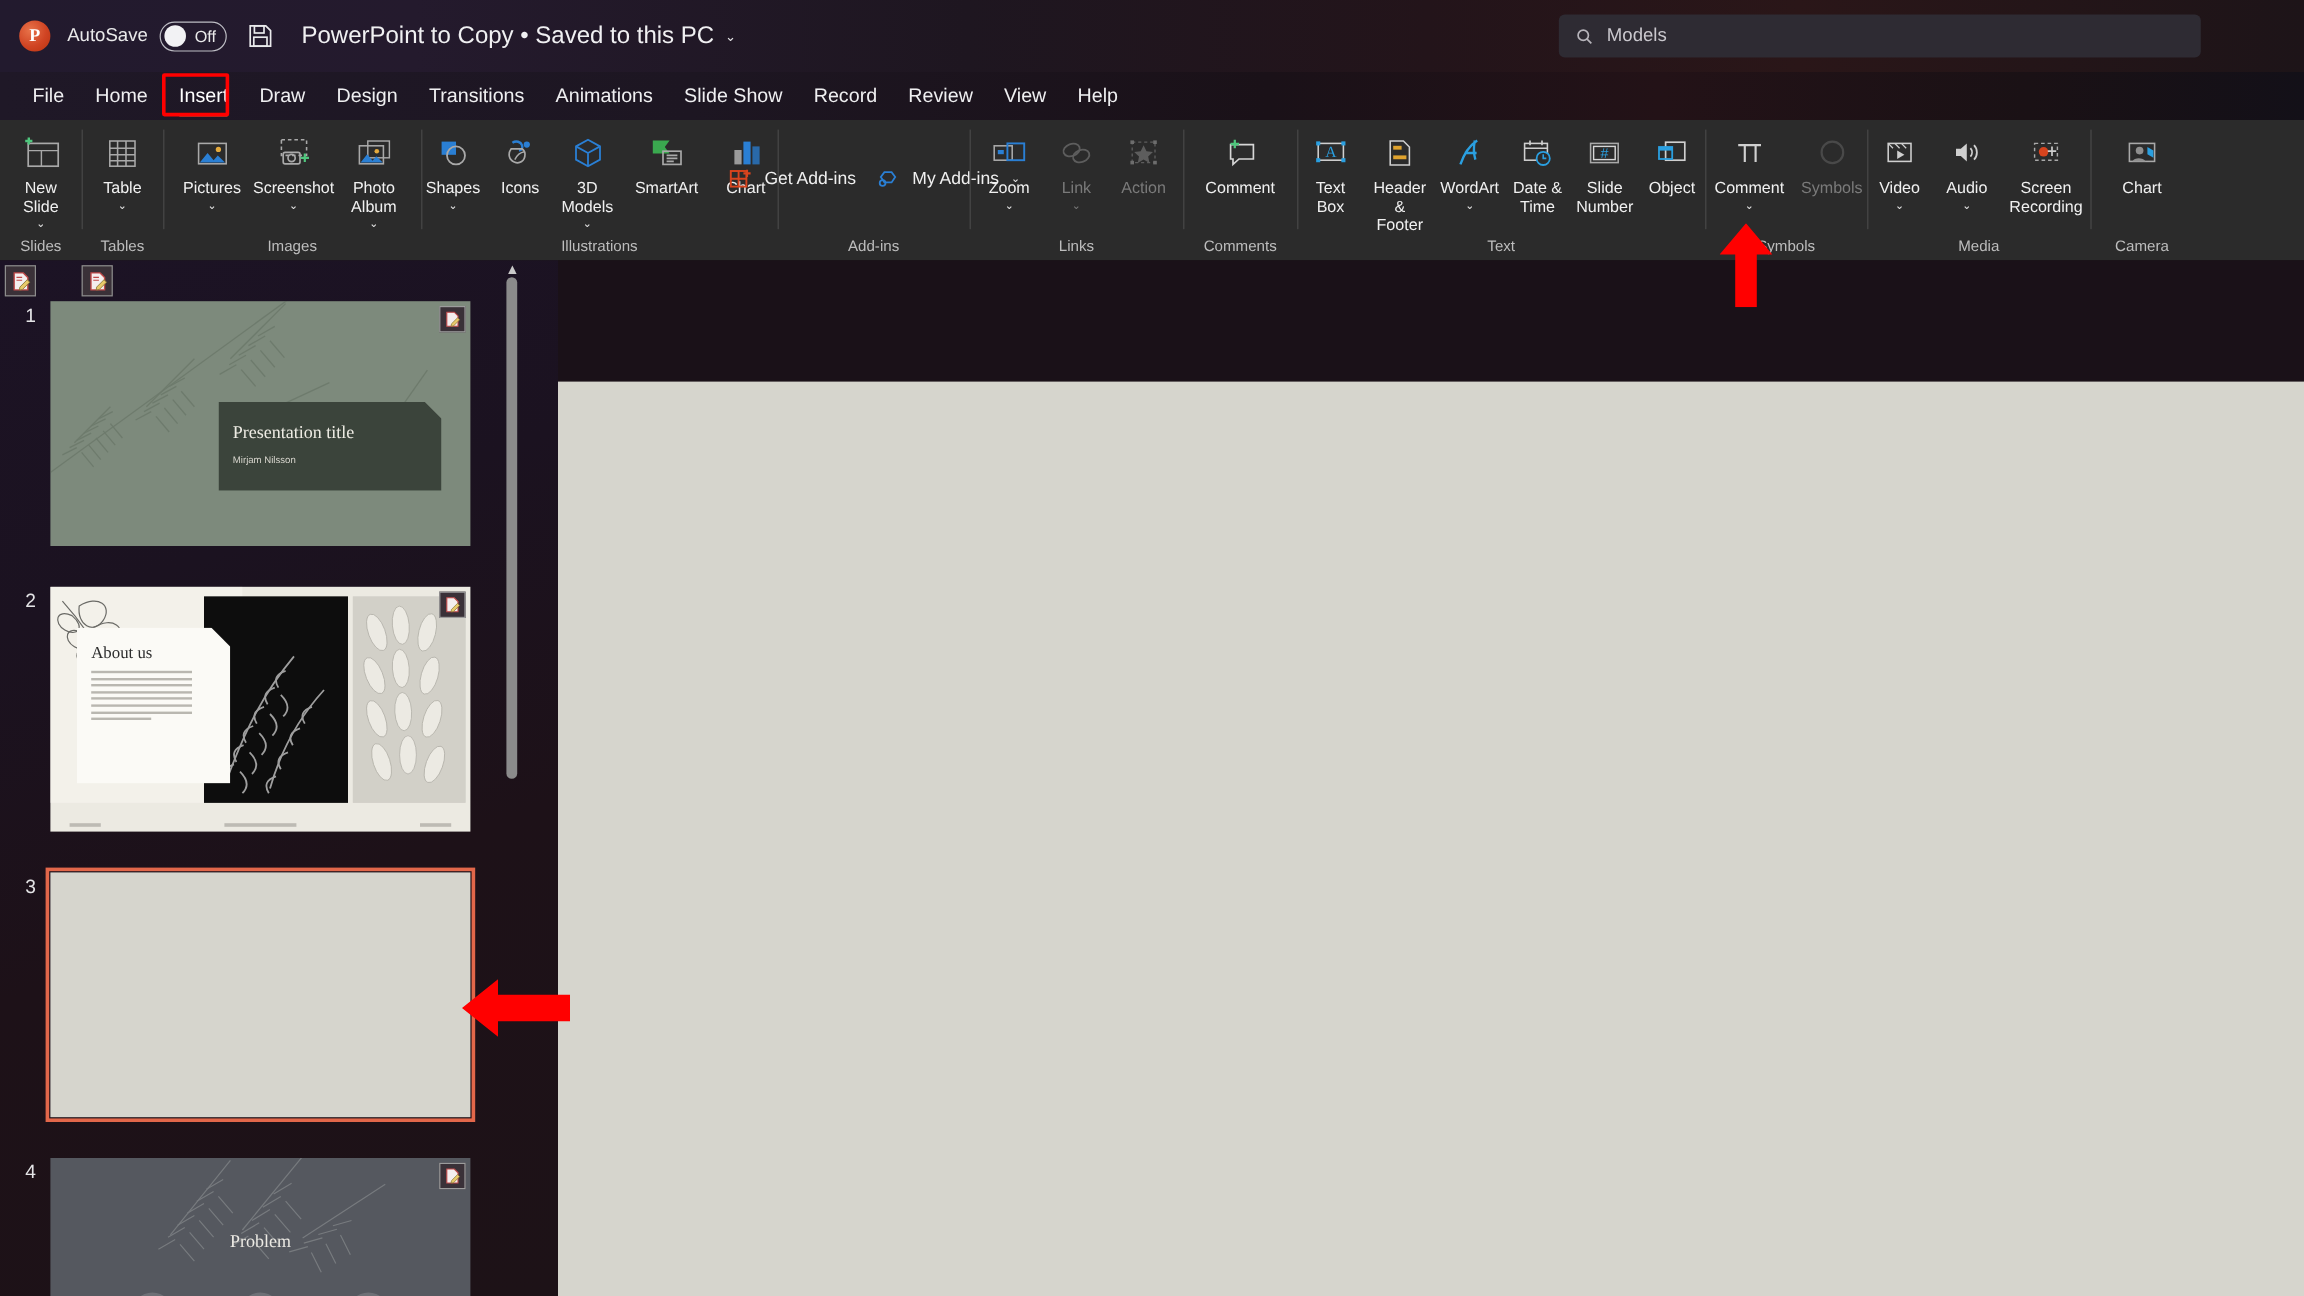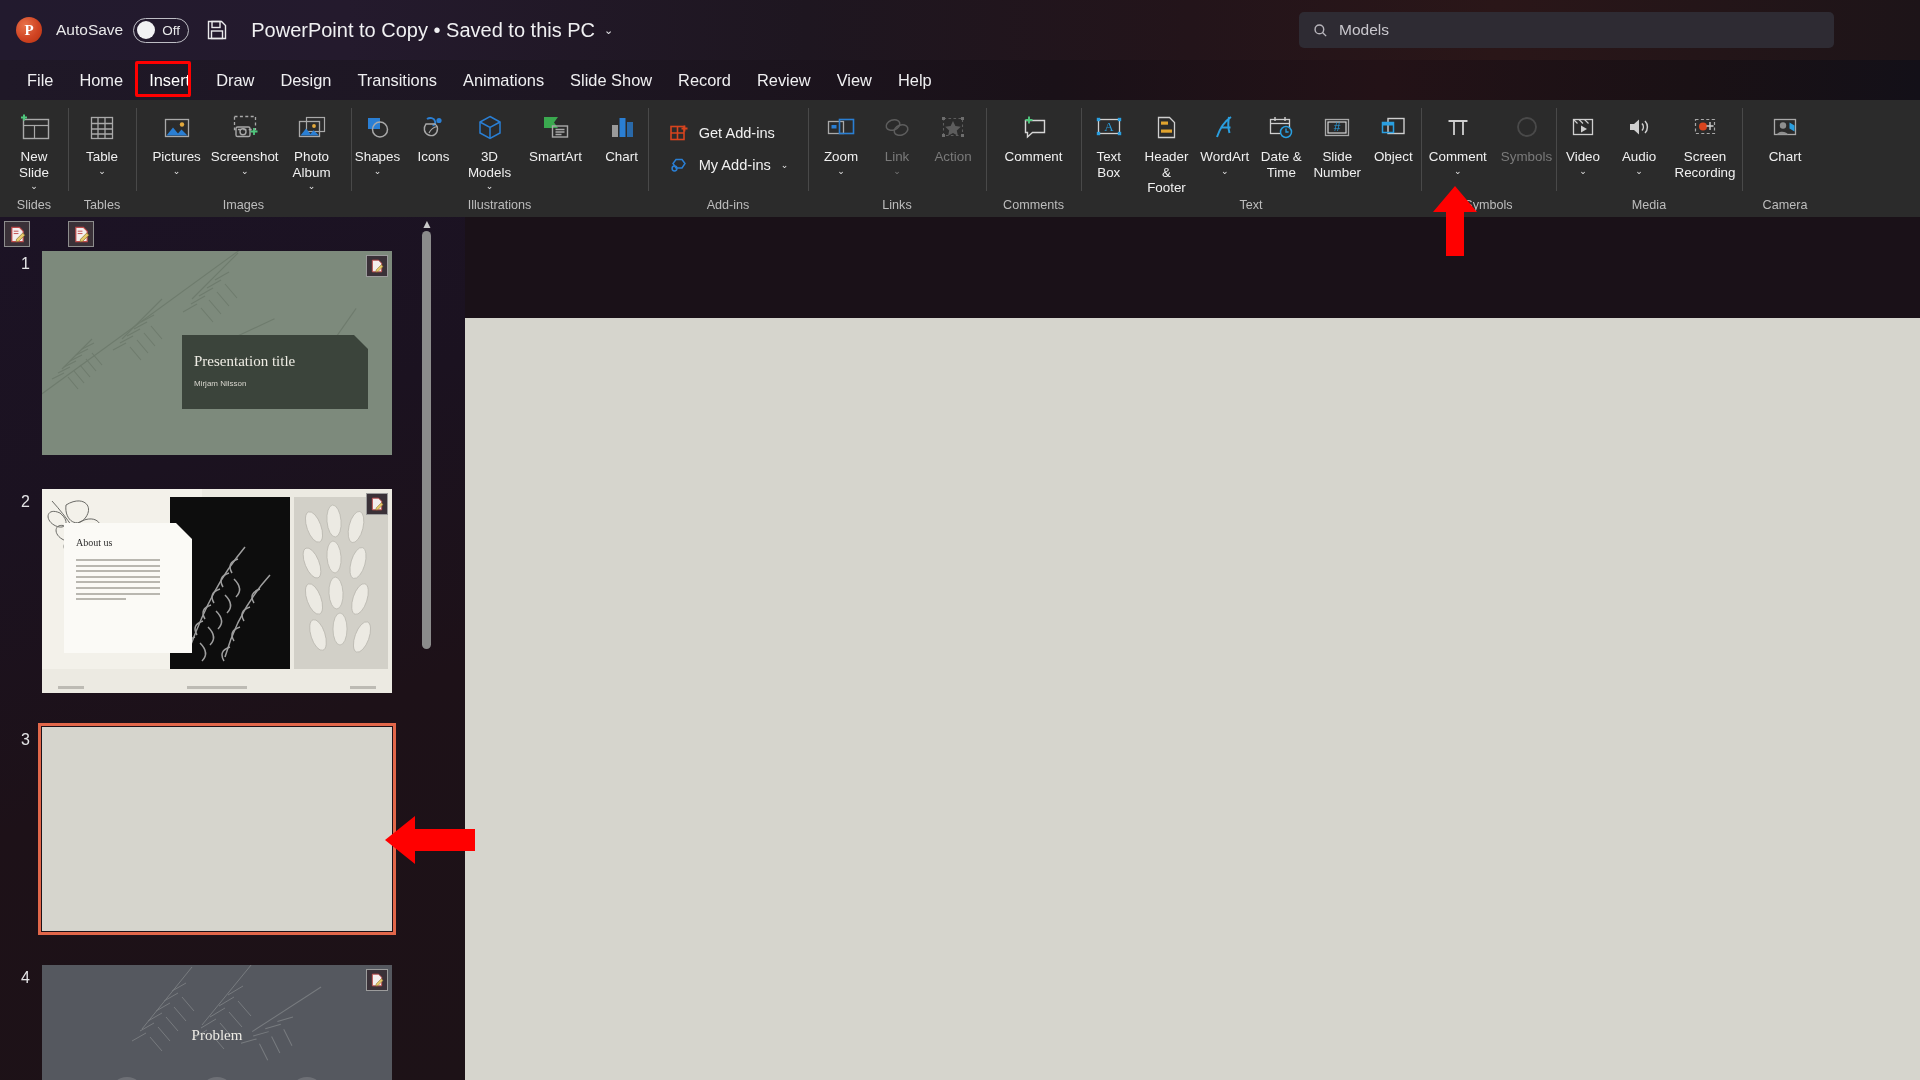--- a/index.html
+++ b/index.html
@@ -93,21 +93,21 @@
   .btn .lbl {
     color: #f0f0f0; font-size: 13.4px; line-height: 15.5px; text-align: center;
     margin-top: 2px; white-space: pre-line;
   }
   .btn.disabled .lbl { color: #7a7a7a; }
   .btn.disabled .ico { opacity: .45; }
   .btn .caret { color: #e6e6e6; font-size: 9px; line-height: 10px; margin-top: 1px; }
   .btn.disabled .caret { color: #7a7a7a; }
   .btn.wide { min-width: 76px; }
 
-  .btn-row { display: flex; flex-direction: column; justify-content: center; height: 88px; }
+  .btn-row { display: flex; flex-direction: row; justify-content: center; height: 88px; }
   .hbtn {
     display: flex; align-items: center; padding: 5px 8px; cursor: default;
   }
   .hbtn .ico { width: 22px; height: 22px; display: flex; align-items:center; justify-content:center; }
   .hbtn .lbl { color: #f0f0f0; font-size: 14.6px; margin-left: 9px; white-space: nowrap; }
   .hbtn .caret { color: #e6e6e6; font-size: 9px; margin-left: 10px; }
 
   
   .workarea {
     position: absolute; top: 217px; left: 0; width: 1920px; height: 863px;
@@ -148,21 +148,21 @@
 
   
   .s2 { background: #eceae2; }
   .s2 .leafpanel { position: absolute; left: 0; top: 0; width: 160px; height: 180px; background: #f3f1ea; }
   .s2 .blackimg { position: absolute; left: 128px; top: 8px; width: 120px; height: 172px; background: #111; overflow:hidden;}
   .s2 .greyimg { position: absolute; left: 252px; top: 8px; width: 94px; height: 172px; background: #cfcdc6; overflow:hidden;}
   .s2 .whitecard {
     position: absolute; left: 22px; top: 34px; width: 128px; height: 130px; background: #fbfaf6;
     clip-path: polygon(0 0, calc(100% - 16px) 0, 100% 16px, 100% 100%, 0 100%);
   }
-  .s2 .au { position: absolute; left: 12px; top: 14px; color: #2e2e2e; font-size: 10px; font-family: "Liberation Serif", serif; }
+  .s2 .au { position: absolute; left: 12px; top: 14px; color: #2e2e2e; font-size: 14px; font-family: "Liberation Serif", serif; }
   .s2 .body { position: absolute; left: 12px; top: 36px; width: 84px; }
   .s2 .body i { display: block; height: 2px; background: #b9b7b0; margin-bottom: 3.6px; }
   .s2 .foot { position: absolute; left: 0; right: 0; bottom: 4px; display:flex; justify-content: space-between; padding: 0 16px; }
   .s2 .foot i { height: 3px; background: #bdbbb4; }
 
   
   .s3 { background: #d6d5cd; }
   
   .s4 { background: #55585f; }
   .s4 .ferns { position: absolute; inset: 0; opacity: .28; }

